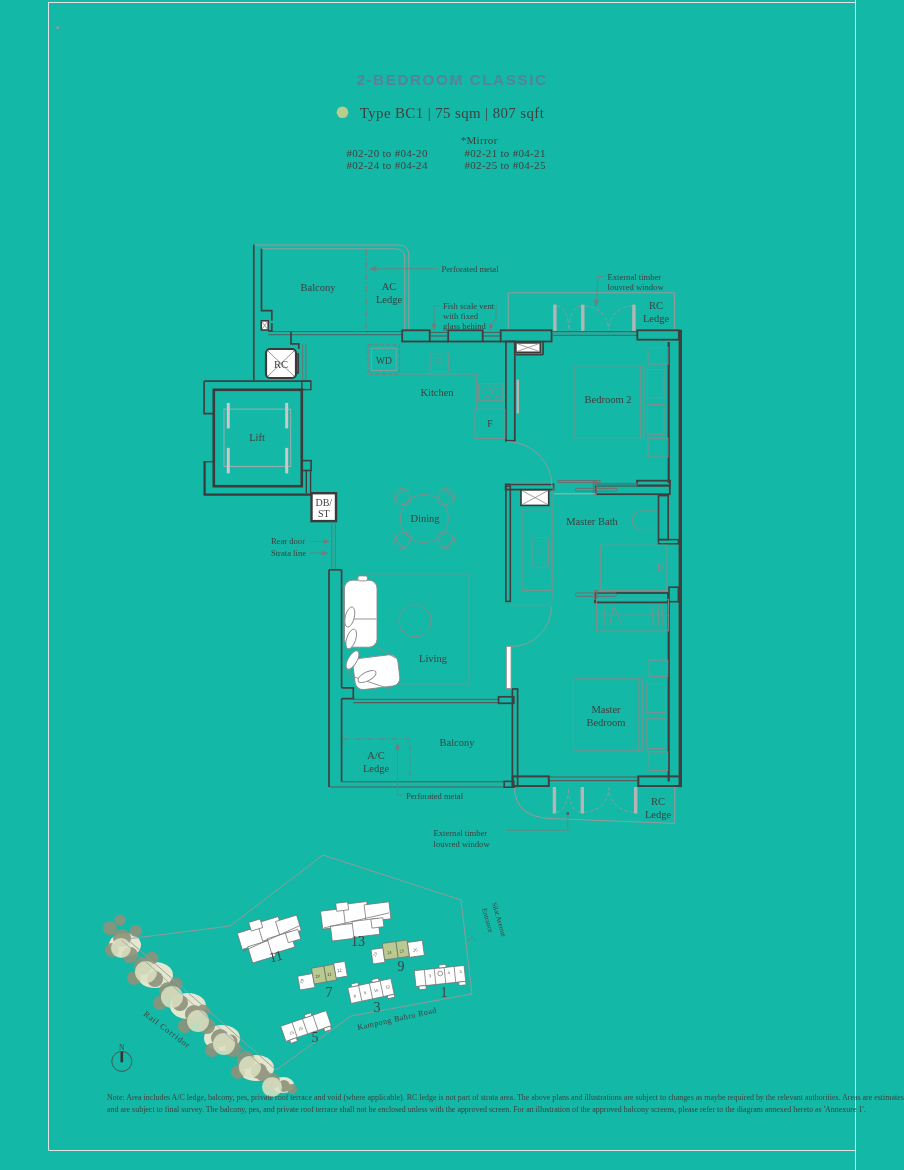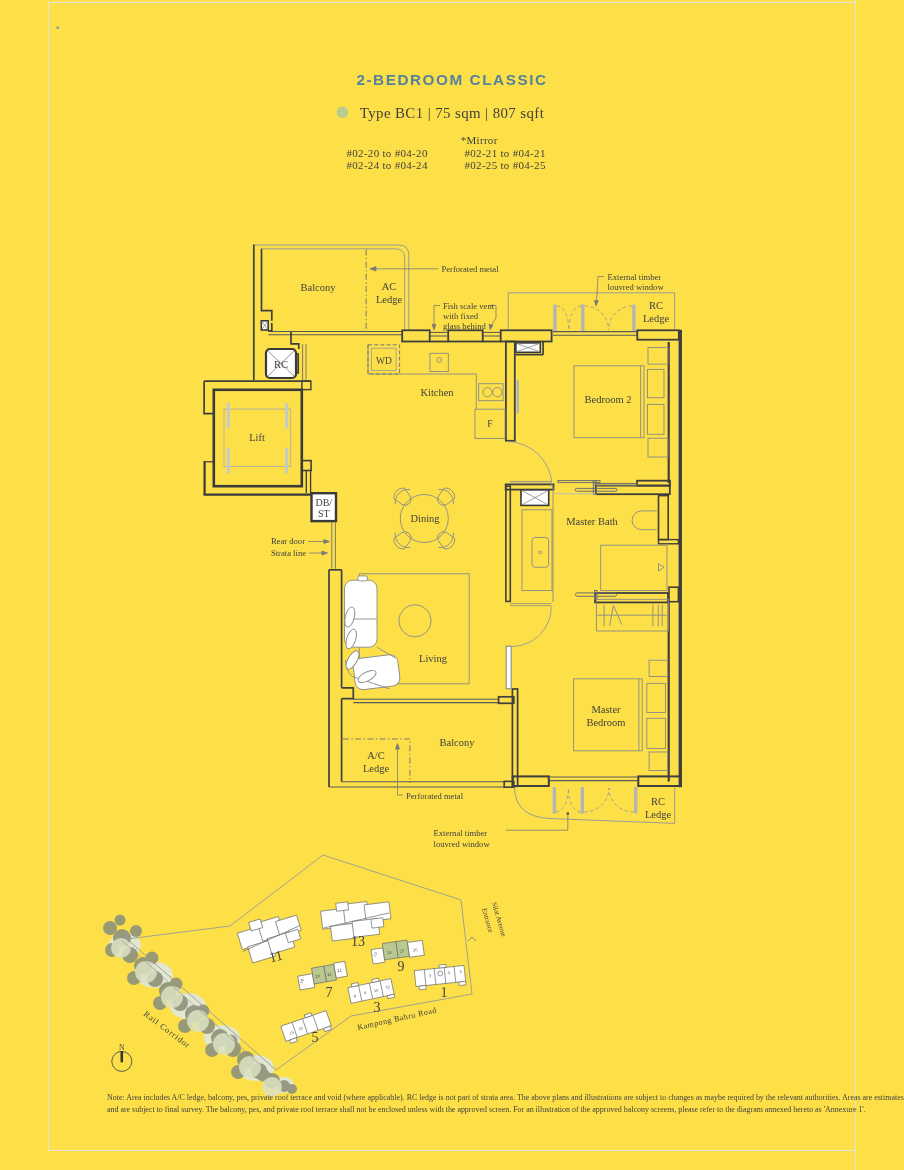--- a/index.html
+++ b/index.html
@@ -1,16 +1,16 @@
 <!DOCTYPE html>
 <html><head>
 <meta charset="utf-8">
 <style>
   html,body{margin:0;padding:0;background:#fff;}
-  #page{position:relative;width:904px;height:1170px;background:#fde047;overflow:hidden;}
+  #page{position:relative;width:904px;height:1170px;background:#14b8a6;overflow:hidden;}
   svg{display:block;}
   text{font-family:"Liberation Serif",serif;fill:#3f3f3f;}
   .ttl{font-family:"Liberation Sans",sans-serif;font-weight:bold;fill:#56829d;}
   .lbl{font-size:10.5px;letter-spacing:0px;}
   .ann{font-size:8.6px;fill:#474747;}
   .sm{font-size:7.95px;}
 </style>
 </head>
 <body>
 <div id="page">

